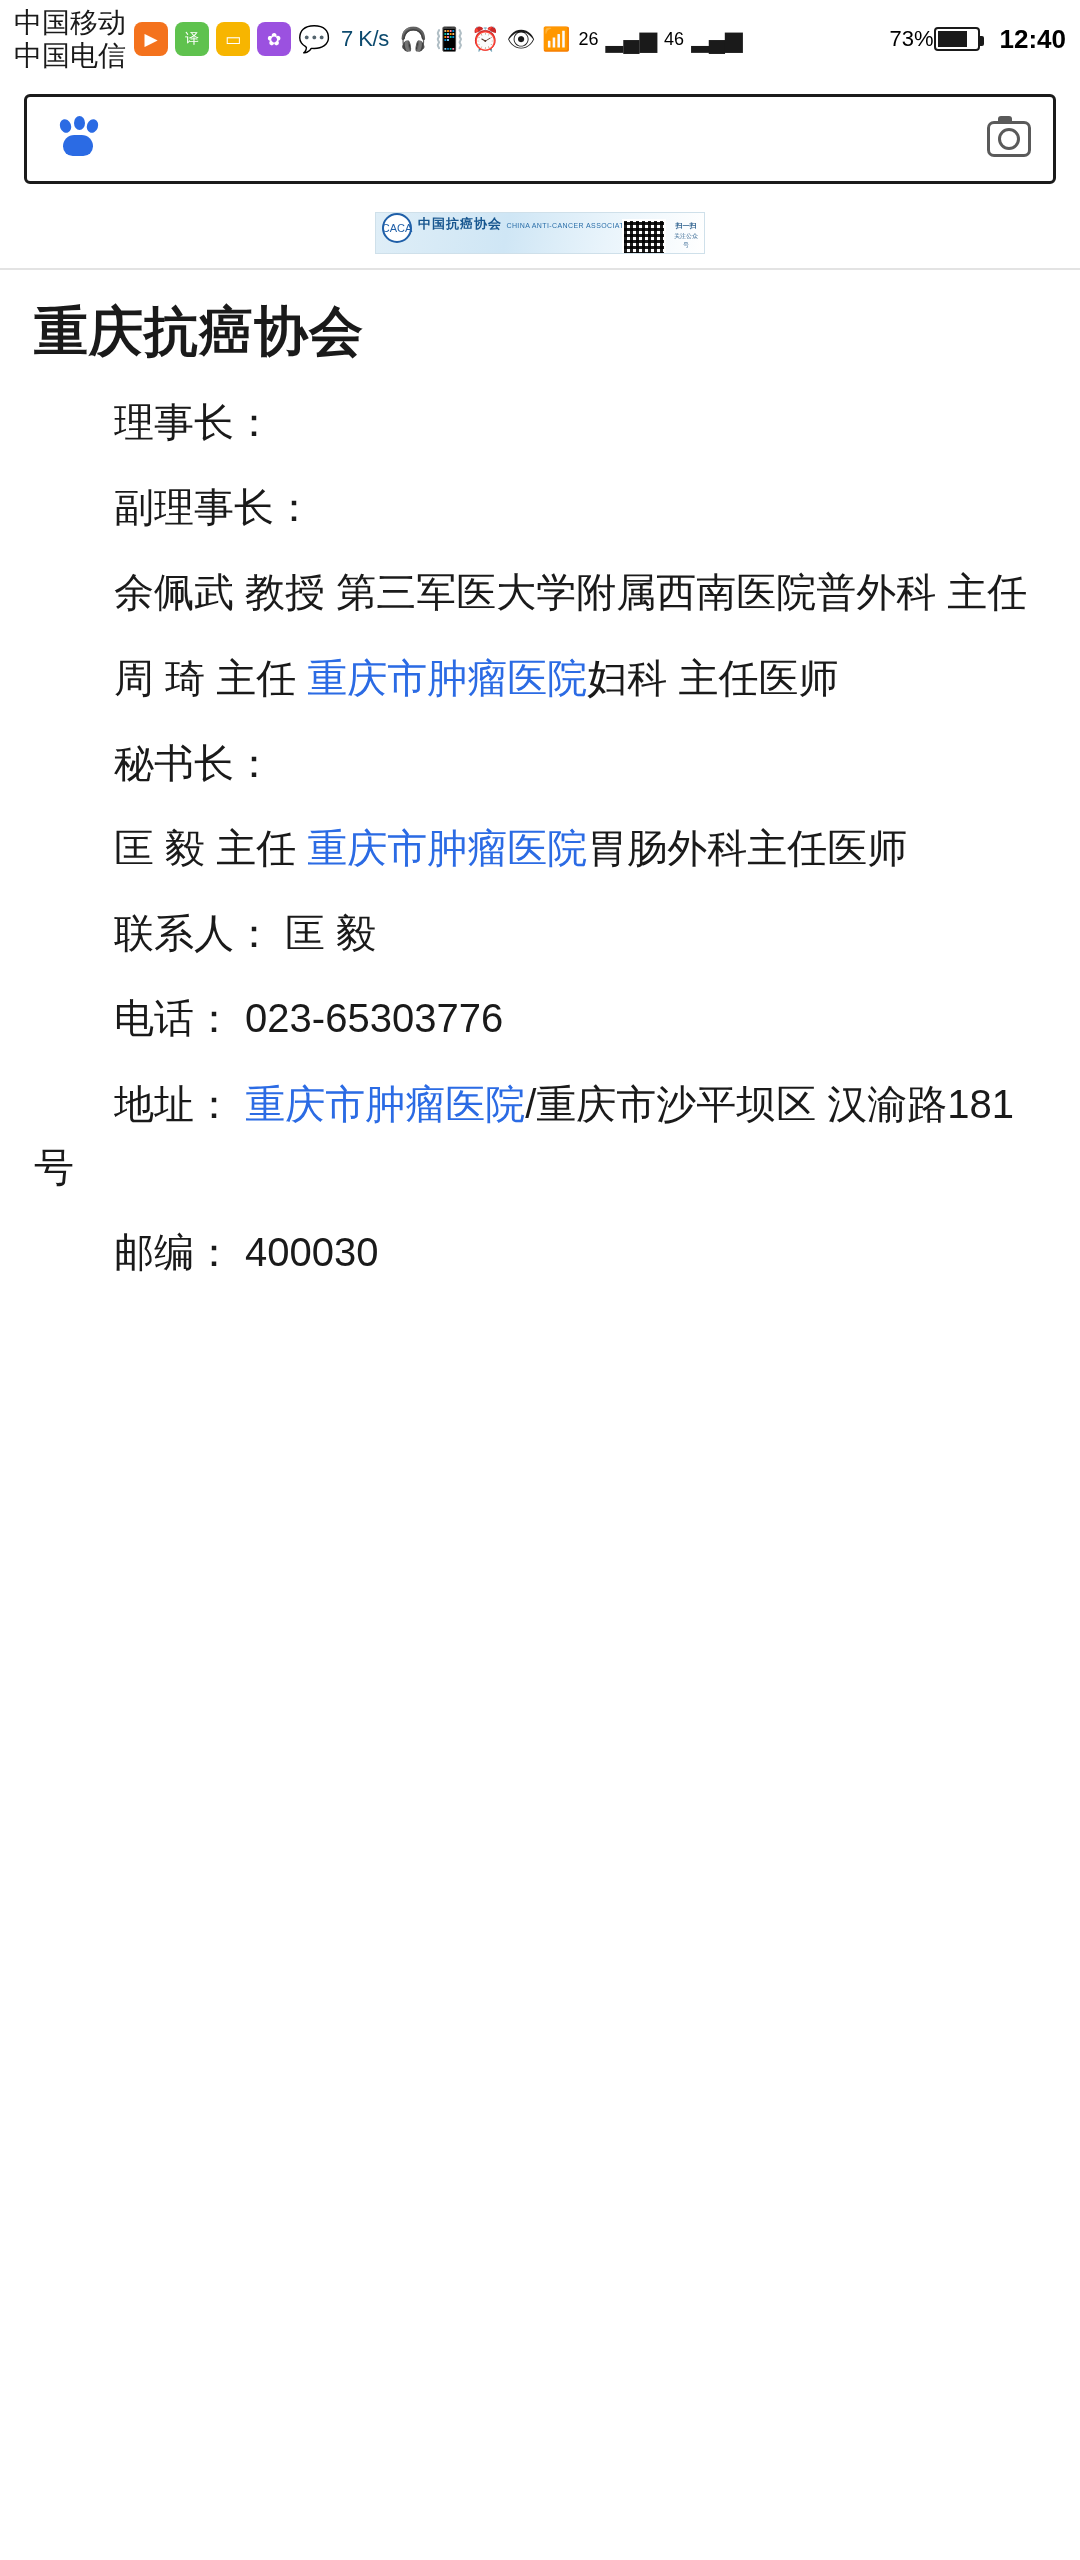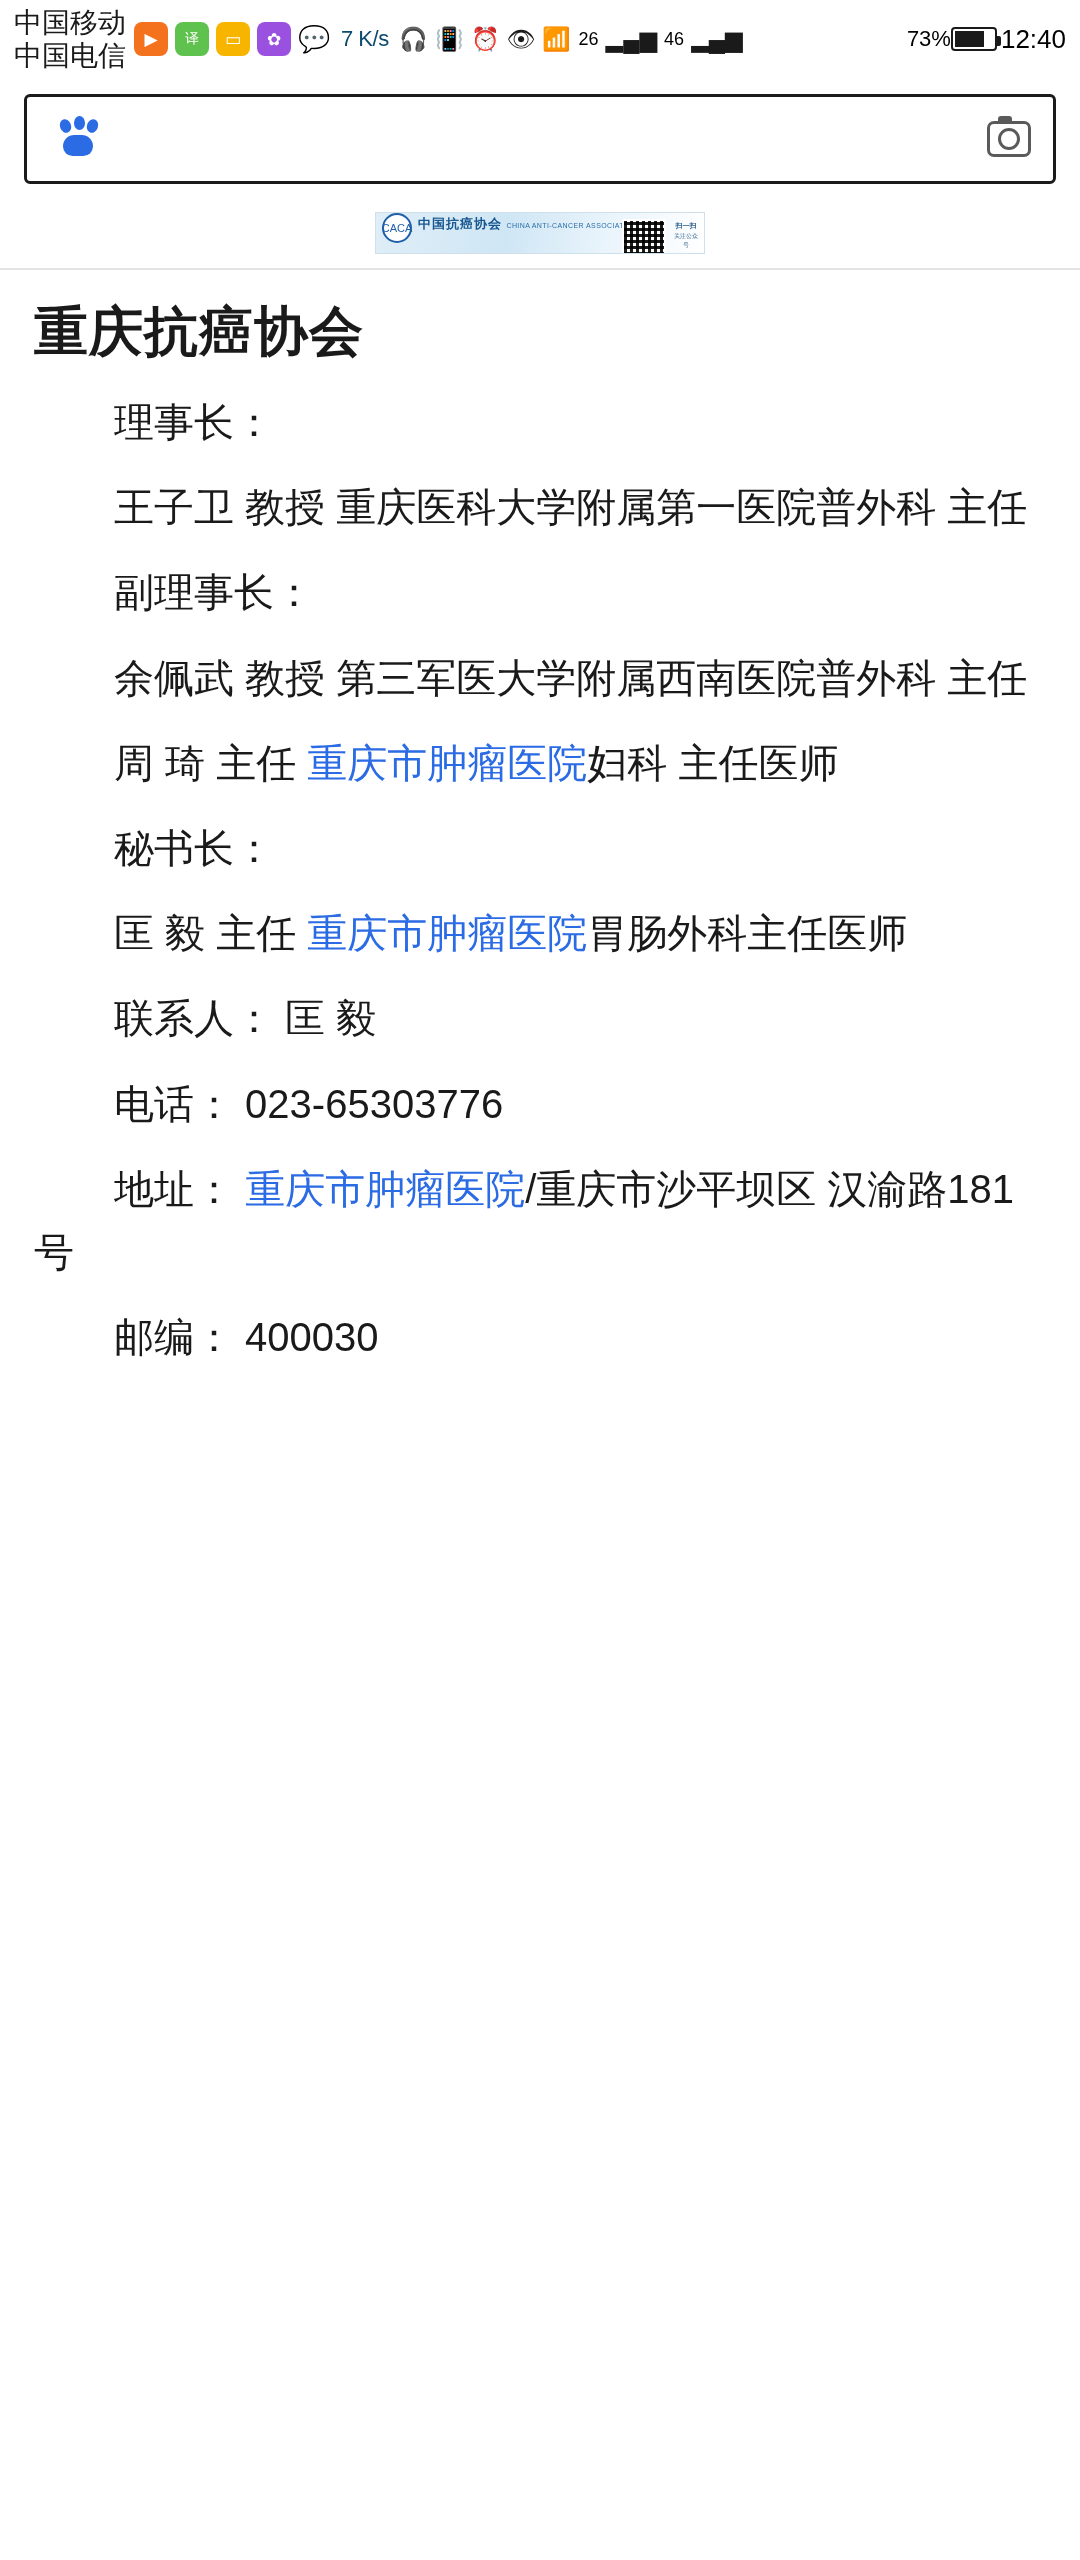--- a/index.html
+++ b/index.html
@@ -69,21 +69,21 @@
     background: #1a1a1a;
     border-radius: 0 2px 2px 0;
   }
   .battery > i {
     position: absolute;
     left: 2px; top: 2px; bottom: 2px;
     width: 70%;
     background: #1a1a1a;
     display: block;
   }
-  .clock { font-size: 26px; margin-left: 4px; }
+  .clock { font-size: 26px; margin-left: 20px; font-weight: bold; }
 
   
   .searchwrap {
     padding: 16px 24px 18px 24px;
     background: #ffffff;
   }
   .searchbar {
     height: 90px;
     border: 3px solid #1b1b1b;
     border-radius: 6px;
@@ -278,21 +278,20 @@
     </span>
   </div>
 </div>
 
 <div class="divider"></div>
 
 <div class="content">
   <h1 class="title">重庆抗癌协会</h1>
   <div id="paragraphs">
       <p class="para"><span>理事长：</span></p>
-      <p class="para"><span>王子卫 教授 重庆医科大学附属第一医院普外科 主任</span></p>
       <p class="para"><span>副理事长：</span></p>
       <p class="para"><span>余佩武 教授 第三军医大学附属西南医院普外科 主任</span></p>
       <p class="para"><span>周 琦 主任 </span><a class="link">重庆市肿瘤医院</a><span>妇科 主任医师</span></p>
       <p class="para"><span>秘书长：</span></p>
       <p class="para"><span>匡 毅 主任 </span><a class="link">重庆市肿瘤医院</a><span>胃肠外科主任医师</span></p>
       <p class="para"><span>联系人： 匡 毅</span></p>
       <p class="para"><span>电话： 023-65303776</span></p>
       <p class="para"><span>地址： </span><a class="link">重庆市肿瘤医院</a><span>/重庆市沙平坝区 汉渝路181号</span></p>
       <p class="para"><span>邮编： 400030</span></p>
     </div>

